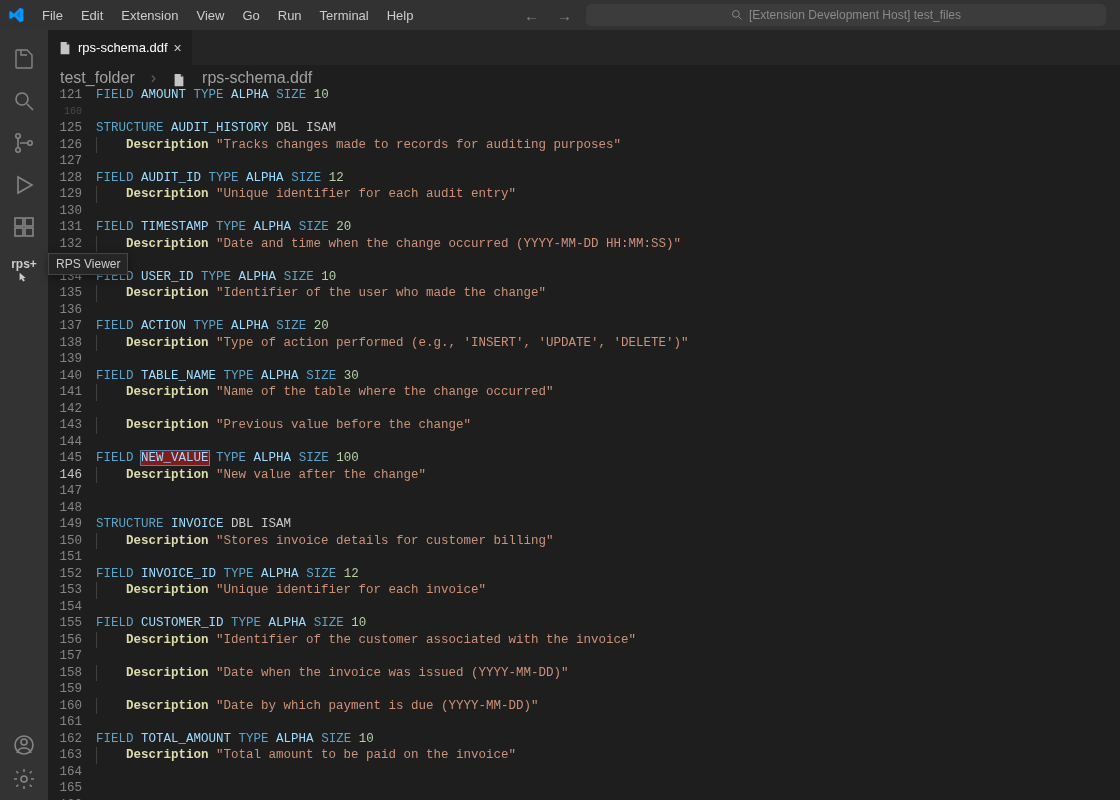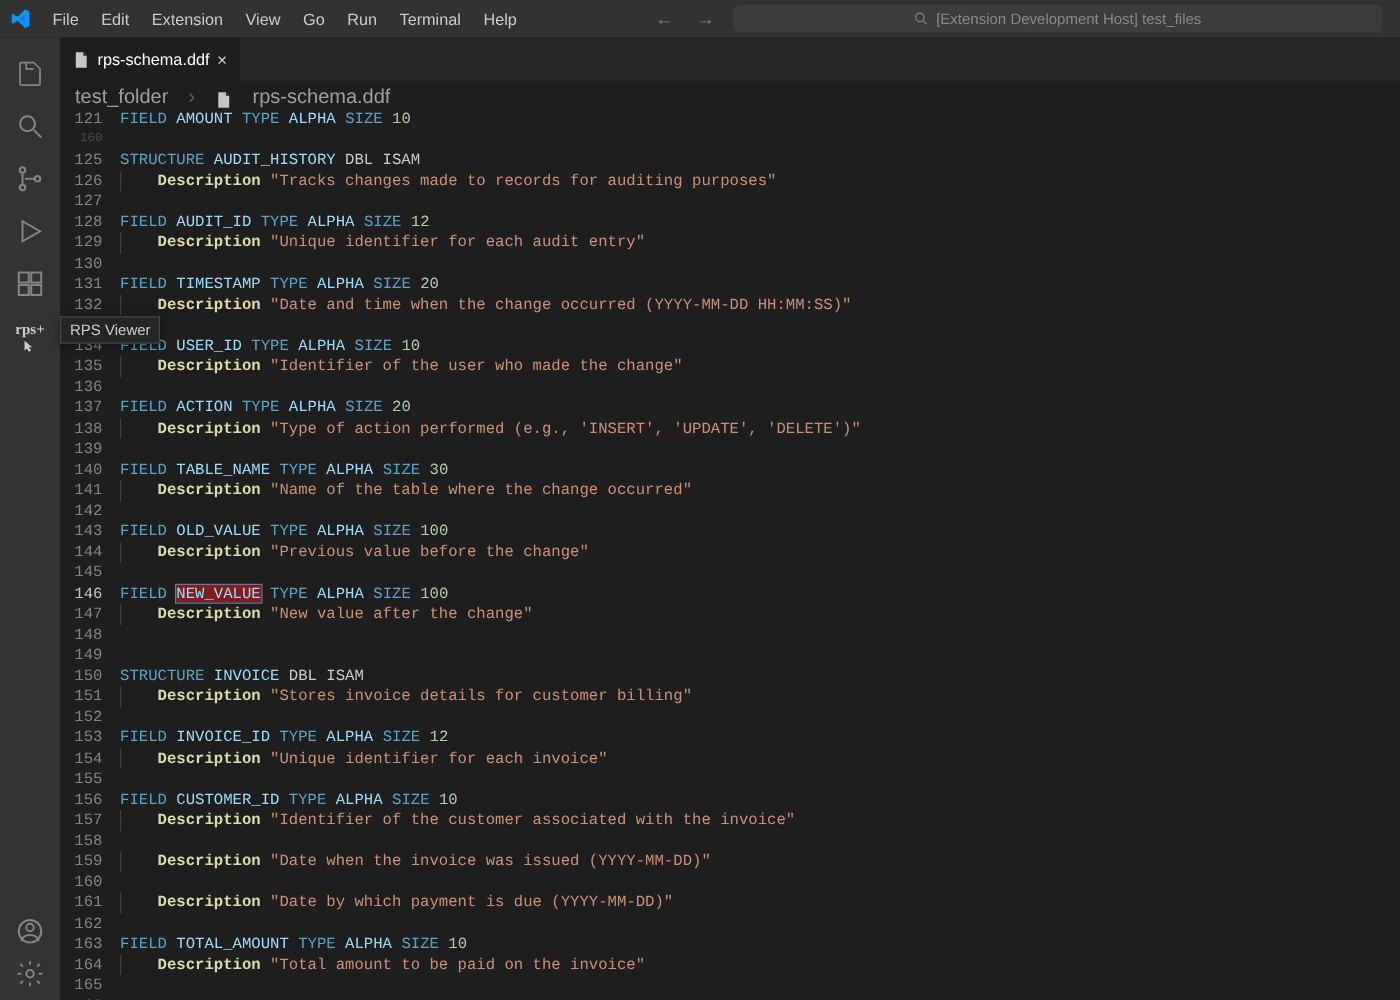--- a/index.html
+++ b/index.html
@@ -54,21 +54,20 @@
   
   .activitybar {
     position: absolute;
     left: 0; top: 30px; bottom: 0;
     width: 48px;
     background: #333333;
     display: flex;
     flex-direction: column;
     align-items: center;
     padding-top: 8px;
-    font-family: Liberation Serif, serif;
   }
   .activity-item {
     width: 48px; height: 42px;
     display: flex; align-items: center; justify-content: center;
     color: #858585;
     cursor: pointer;
     position: relative;
   }
   .activity-text { font-size: 12px; font-weight: 600; color: #cccccc; }
   .activity-bottom {
@@ -342,21 +341,20 @@
           <div class="line"><span></span></div>
           <div class="line"><span></span><span class="tok-kw">FIELD</span> <span class="tok-ident">USER_ID</span> <span class="tok-kw">TYPE</span> <span class="tok-alpha">ALPHA</span> <span class="tok-kw">SIZE</span> <span class="tok-num">10</span></div>
           <div class="line"><span class="indent-guide" style="left: 0px;"></span><span>    </span><span class="tok-desc">Description</span> <span class="tok-str">"Identifier of the user who made the change"</span></div>
           <div class="line"><span></span></div>
           <div class="line"><span></span><span class="tok-kw">FIELD</span> <span class="tok-ident">ACTION</span> <span class="tok-kw">TYPE</span> <span class="tok-alpha">ALPHA</span> <span class="tok-kw">SIZE</span> <span class="tok-num">20</span></div>
           <div class="line"><span class="indent-guide" style="left: 0px;"></span><span>    </span><span class="tok-desc">Description</span> <span class="tok-str">"Type of action performed (e.g., 'INSERT', 'UPDATE', 'DELETE')"</span></div>
           <div class="line"><span></span></div>
           <div class="line"><span></span><span class="tok-kw">FIELD</span> <span class="tok-ident">TABLE_NAME</span> <span class="tok-kw">TYPE</span> <span class="tok-alpha">ALPHA</span> <span class="tok-kw">SIZE</span> <span class="tok-num">30</span></div>
           <div class="line"><span class="indent-guide" style="left: 0px;"></span><span>    </span><span class="tok-desc">Description</span> <span class="tok-str">"Name of the table where the change occurred"</span></div>
           <div class="line"><span></span></div>
-          <div class="line"><span></span><span class="tok-kw">FIELD</span> <span class="tok-ident">OLD_VALUE</span> <span class="tok-kw">TYPE</span> <span class="tok-alpha">ALPHA</span> <span class="tok-kw">SIZE</span> <span class="tok-num">100</span></div>
           <div class="line"><span class="indent-guide" style="left: 0px;"></span><span>    </span><span class="tok-desc">Description</span> <span class="tok-str">"Previous value before the change"</span></div>
           <div class="line"><span></span></div>
           <div class="line"><span></span><span class="tok-kw">FIELD</span> <span class="tok-ident sel">NEW_VALUE</span> <span class="tok-kw">TYPE</span> <span class="tok-alpha">ALPHA</span> <span class="tok-kw">SIZE</span> <span class="tok-num">100</span></div>
           <div class="line"><span class="indent-guide" style="left: 0px;"></span><span>    </span><span class="tok-desc">Description</span> <span class="tok-str">"New value after the change"</span></div>
           <div class="line"><span></span></div>
           <div class="line"><span></span></div>
           <div class="line"><span></span><span class="tok-kw">STRUCTURE</span> <span class="tok-ident">INVOICE</span> <span class="tok-isam">DBL ISAM</span></div>
           <div class="line"><span class="indent-guide" style="left: 0px;"></span><span>    </span><span class="tok-desc">Description</span> <span class="tok-str">"Stores invoice details for customer billing"</span></div>
           <div class="line"><span></span></div>
           <div class="line"><span></span><span class="tok-kw">FIELD</span> <span class="tok-ident">INVOICE_ID</span> <span class="tok-kw">TYPE</span> <span class="tok-alpha">ALPHA</span> <span class="tok-kw">SIZE</span> <span class="tok-num">12</span></div>

